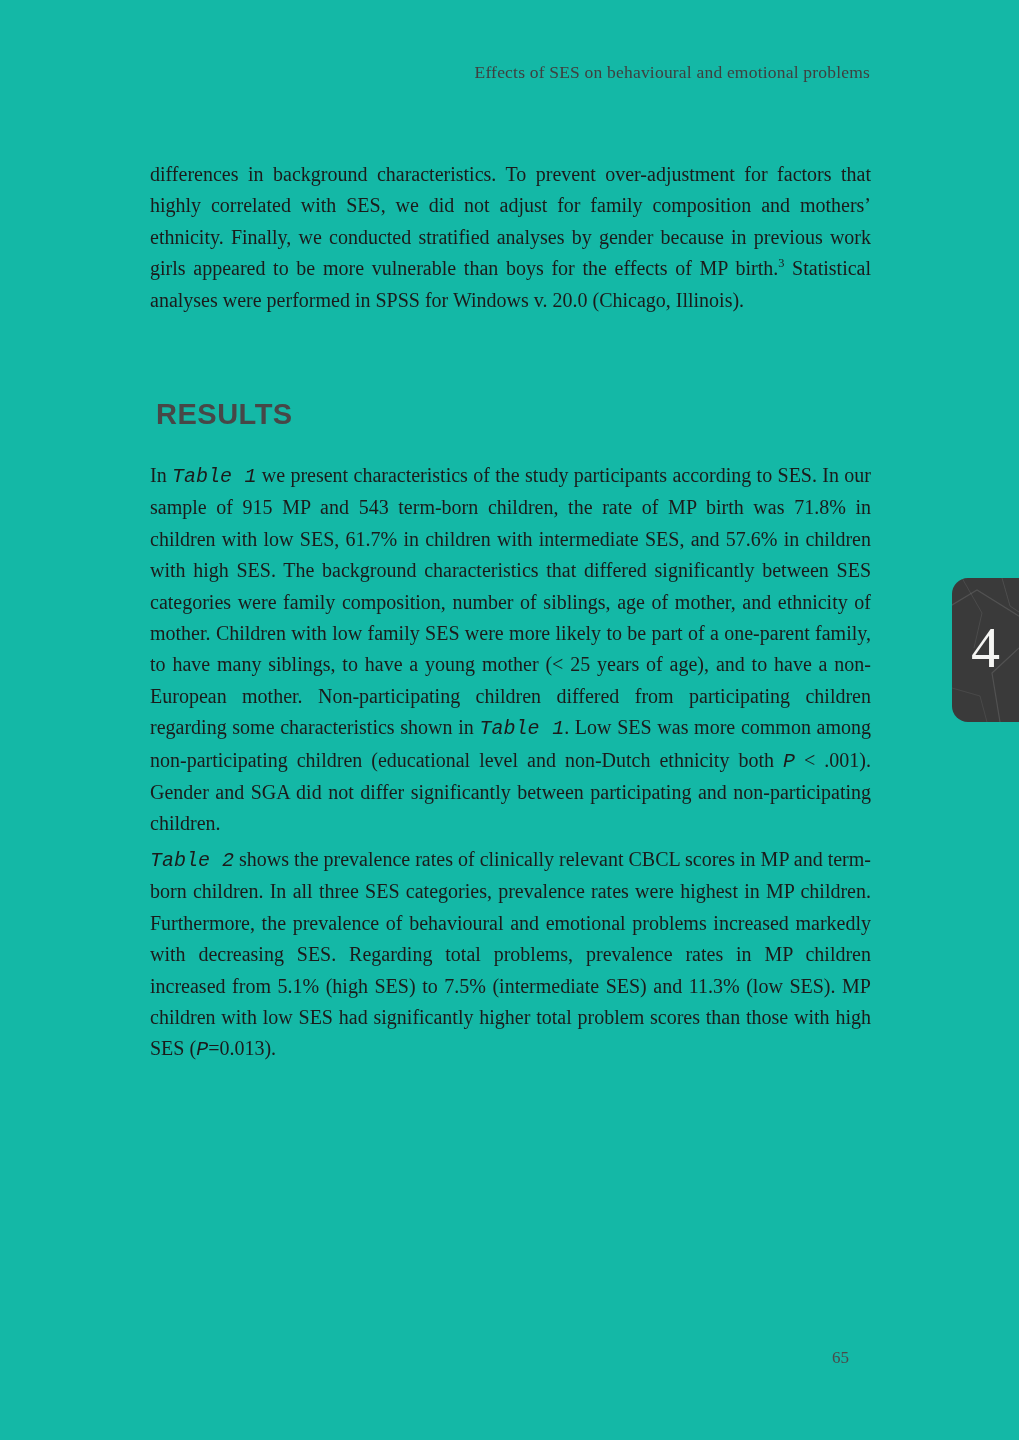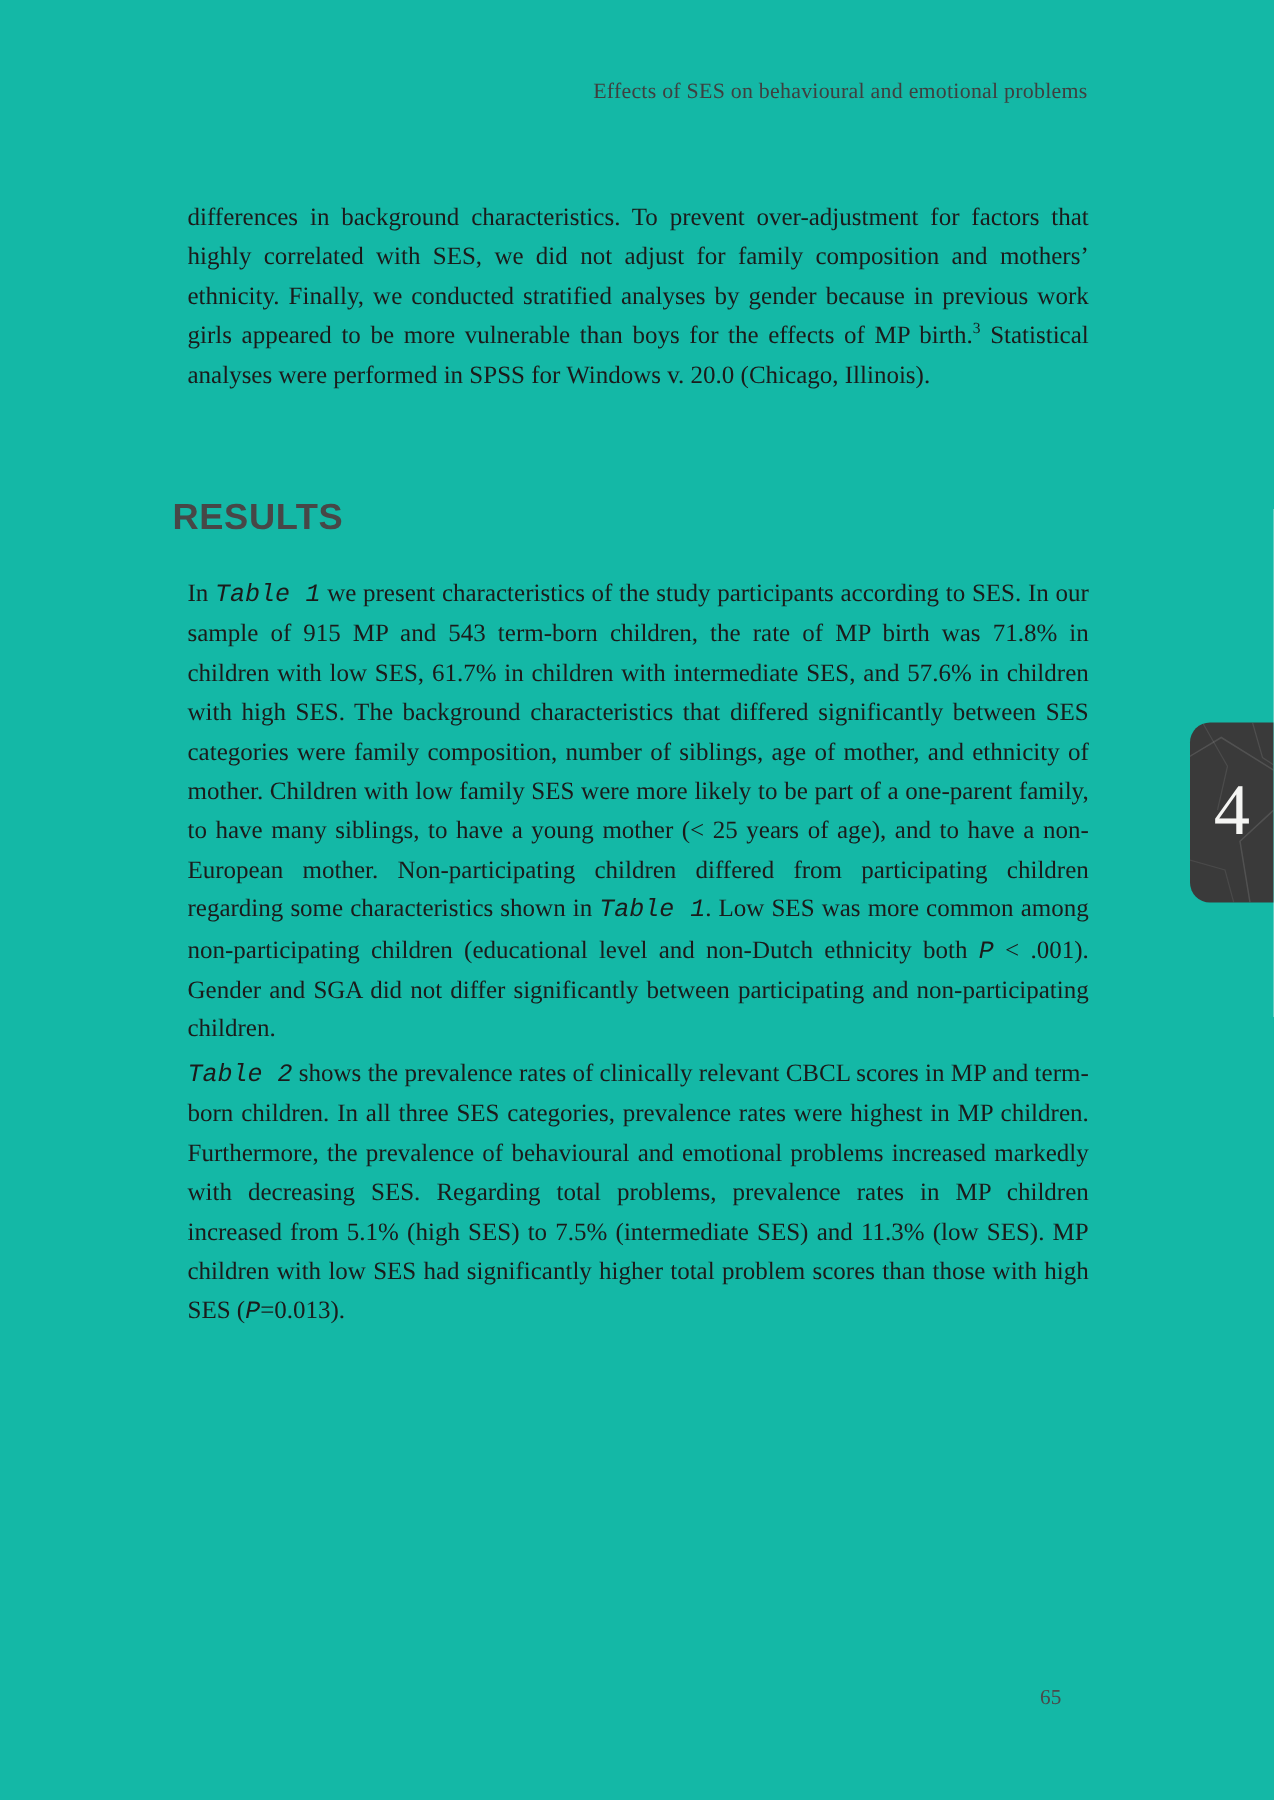--- a/index.html
+++ b/index.html
@@ -27,21 +27,21 @@
     font-size: 20px;
     line-height: 31.4px;
     text-align: justify;
     margin: 0;
   }
   .para-1 { top: 159px; }
   .para-2 { top: 460px; }
   .para-3 { top: 844px; }
   .section-heading {
     position: absolute;
-    left: 138px;
+    left: 156px;
     top: 398px;
     font-family: "Liberation Sans", sans-serif;
     font-weight: bold;
     font-size: 29px;
     letter-spacing: 0.5px;
     color: #474747;
     margin: 0;
   }
   .seg-italic { font-style: italic; font-family: Liberation Mono, monospace; }
   .seg-sup {

